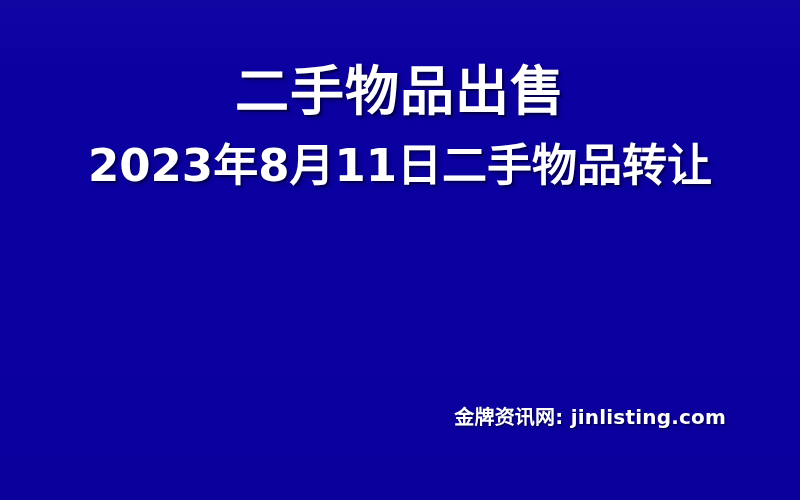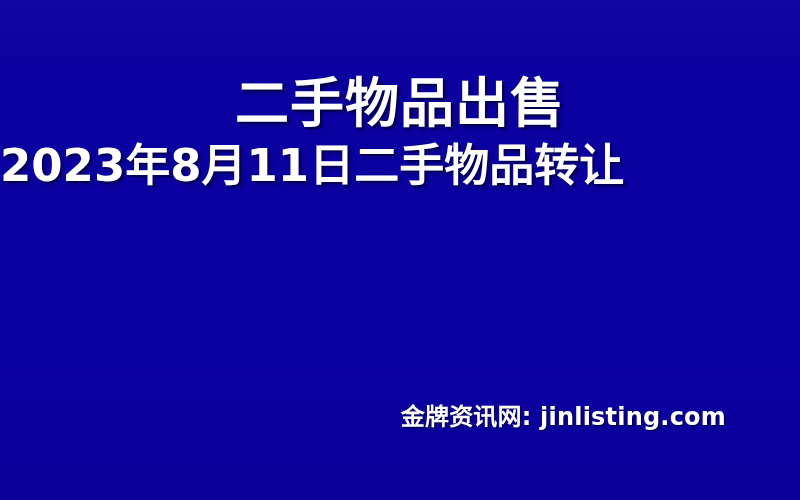--- a/index.html
+++ b/index.html
@@ -49,62 +49,63 @@
       radial-gradient(circle at 22% 88%, rgba(255,255,255,0.022) 0 1px, transparent 2px),
       radial-gradient(circle at 47% 35%, rgba(0,0,0,0.028) 0 1px, transparent 2px),
       radial-gradient(circle at 66% 70%, rgba(0,0,0,0.026) 0 1px, transparent 2px);
     background-size: 180px 160px, 210px 190px, 160px 150px, 240px 200px,
                      190px 170px, 170px 180px, 200px 210px, 220px 165px;
   }
 
   
   .headline {
     position: absolute;
-    top: 34px;
+    top: 22px;
     left: 0;
     width: 800px;
     text-align: center;
     font-size: 54px;
     line-height: 68px;
     font-weight: 700;
     color: #ffffff;
     letter-spacing: 1px;
     text-shadow:
       2px 2px 0 rgba(0,0,40,0.55),
       3px 3px 4px rgba(0,0,30,0.35);
     white-space: nowrap;
   }
 
   
   .body-copy {
     position: absolute;
     top: 134px;
     left: 0;
     width: 800px;
+    text-align: center;
   }
 
   .body-line {
     display: block;
     font-size: 45px;
     line-height: 64px;
     font-weight: 600;
     color: #ffffff;
     letter-spacing: 0px;
     white-space: nowrap;
     text-shadow:
       2px 2px 0 rgba(0,0,40,0.50),
       3px 3px 4px rgba(0,0,30,0.30);
   }
 
   
   .footer-credit {
     position: absolute;
     top: 400px;
     right: 74px;
-    font-size: 24px;
+    font-size: 20px;
     line-height: 34px;
     font-weight: 700;
     color: #ffffff;
     white-space: nowrap;
     letter-spacing: 0.2px;
     text-shadow:
       1px 1px 0 rgba(0,0,40,0.55),
       2px 2px 3px rgba(0,0,30,0.30);
   }
 </style>

